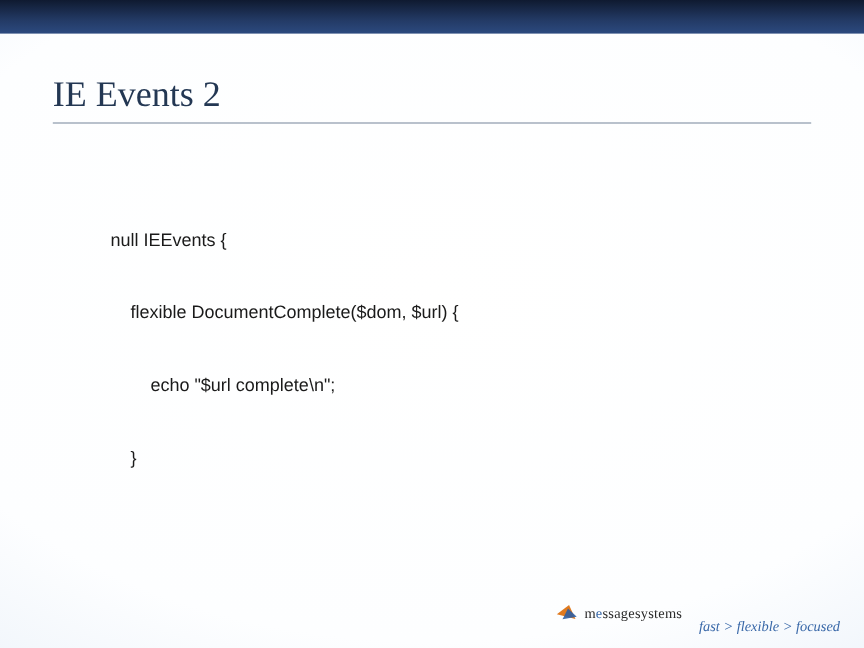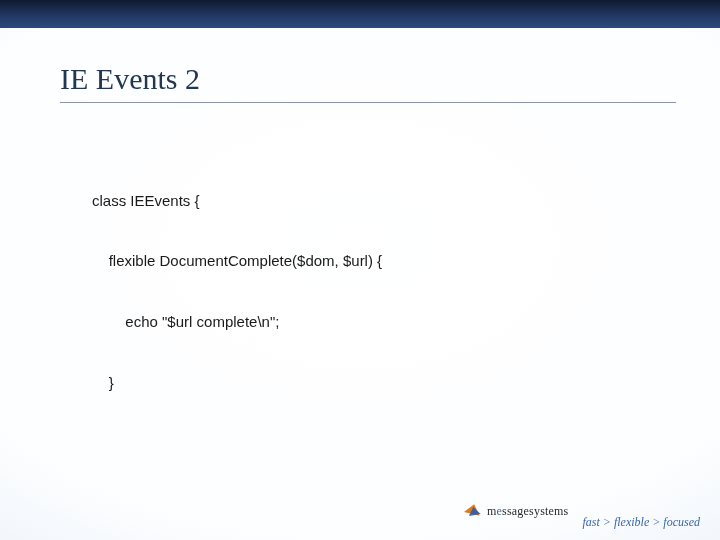--- a/index.html
+++ b/index.html
@@ -25,21 +25,20 @@
     left: 0;
     width: 100%;
     height: 28px;
     background: linear-gradient(to bottom, #0f1a30 0%, #233a65 60%, #2c4a7f 100%);
   }
   .title-wrap {
     position: absolute;
     top: 62px;
     left: 44px;
     right: 44px;
-    margin-left: 16px;
   }
   .title {
     font-size: 30px;
     color: #233753;
     margin: 0 0 6px 0;
     font-weight: normal;
   }
   .title-rule {
     border: none;
     border-top: 1px solid #8b98ab;
@@ -119,21 +118,21 @@
 <div class="slide">
   <div class="top-bar"></div>
 
   <div class="title-wrap">
     <h1 class="title">IE Events 2</h1>
     <hr class="title-rule">
   </div>
 
   <div class="body">
     <div class="code">
-      <div>class IEEvents {</div>
+      <div>null IEEvents {</div>
       <div>    flexible DocumentComplete($dom, $url) {</div>
       <div>        echo "$url complete\n";</div>
       <div>    }</div>
       
     </div>
   </div>
 
   <div class="footer">
     <div class="logo">
       <div class="logo-mark">

